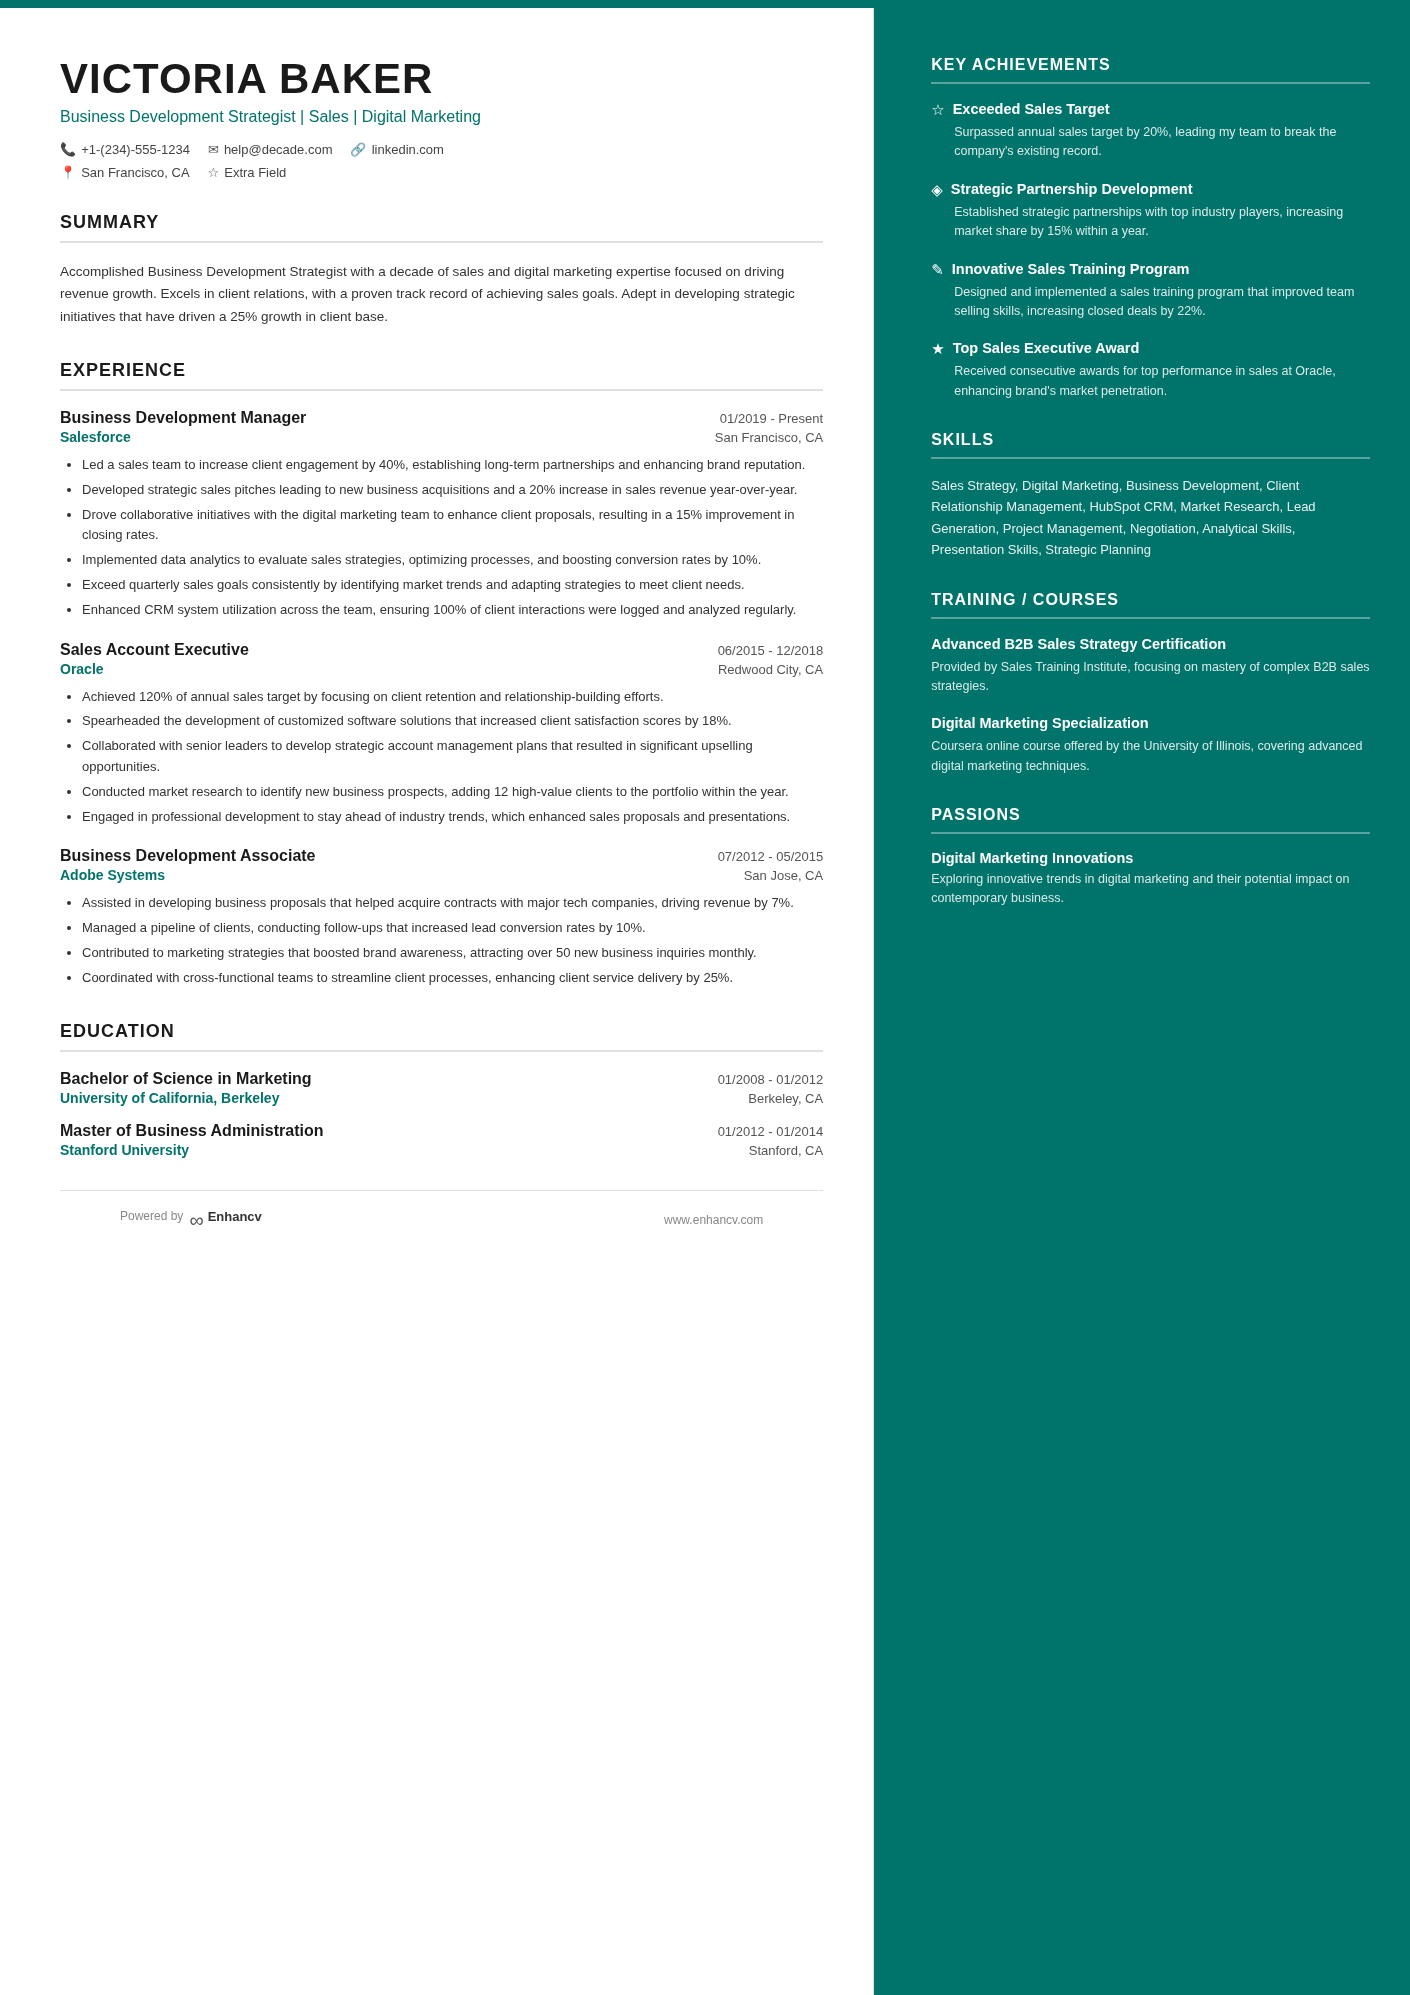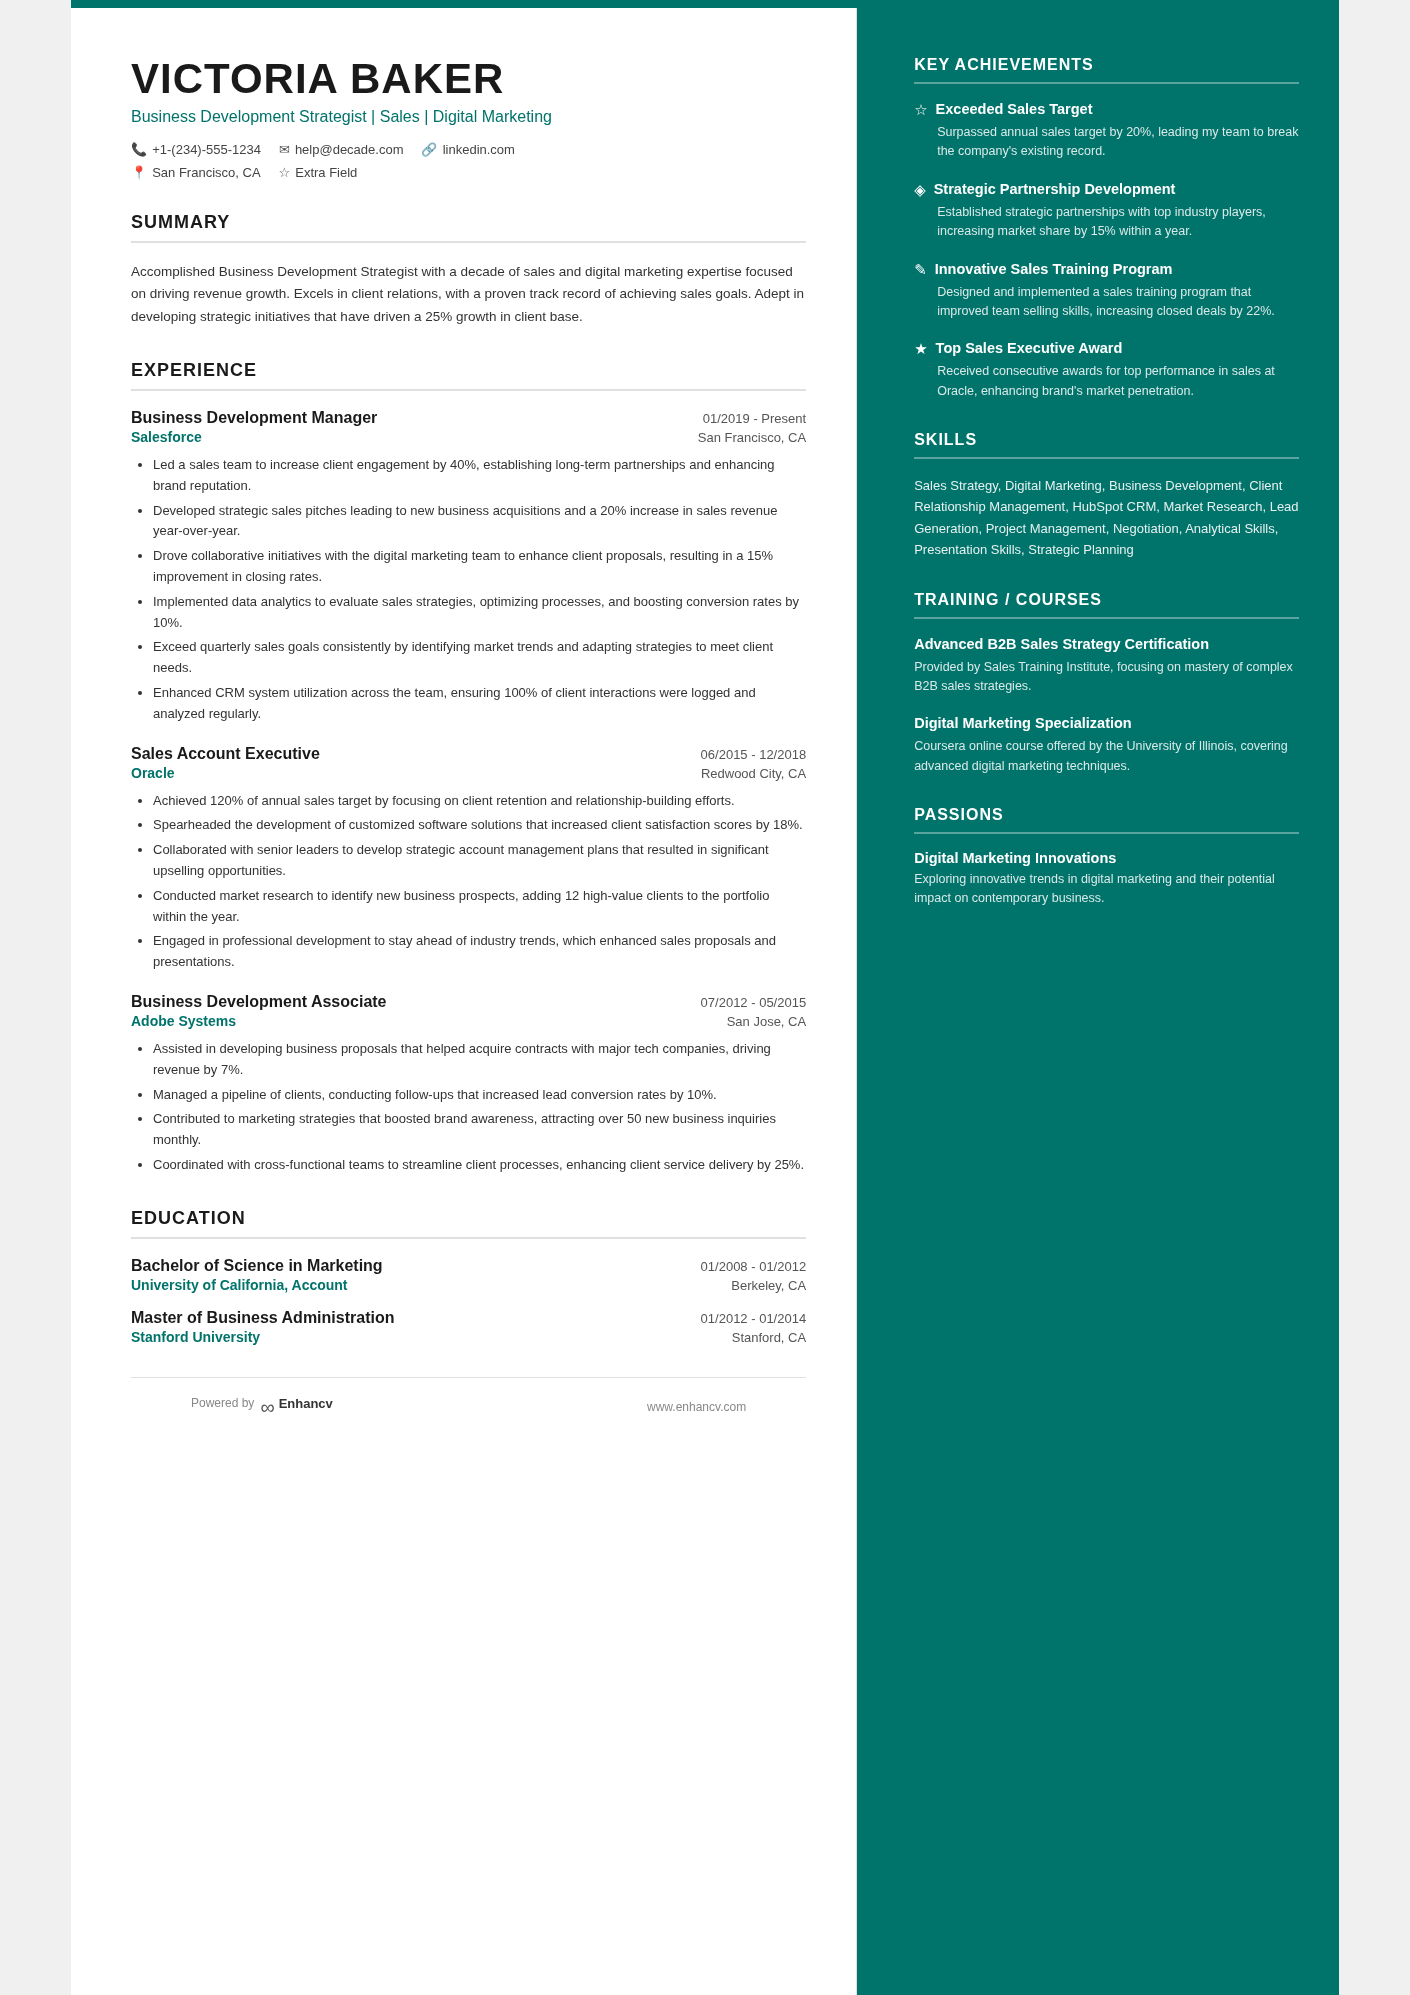--- a/index.html
+++ b/index.html
@@ -5,21 +5,21 @@
     * { margin: 0; padding: 0; box-sizing: border-box; }
     body {
       font-family: 'Arial', sans-serif;
       background: #f0f0f0;
       display: flex;
       justify-content: center;
       align-items: flex-start;
       min-height: 100vh;
     }
     .page {
-      width: 1268px;
+      width: 1410px;
       min-height: 1995px;
       background: #f0abfc;
       display: flex;
       flex-direction: column;
       position: relative;
     }
     
     .top-bar {
       width: 100%;
       height: 8px;
@@ -391,21 +391,21 @@
       <div class="section">
         <div class="section-title">EDUCATION</div>
         <div class="section-divider"></div>
 
         <div>
           <div class="edu-header">
             <span class="edu-degree">Bachelor of Science in Marketing</span>
             <span class="edu-dates">01/2008 - 01/2012</span>
           </div>
           <div class="edu-sub">
-            <span class="edu-school">University of California, Account</span>
+            <span class="edu-school">University of California, Berkeley</span>
             <span class="edu-location">Berkeley, CA</span>
           </div>
         </div>
 
         <div>
           <div class="edu-header">
             <span class="edu-degree">Master of Business Administration</span>
             <span class="edu-dates">01/2012 - 01/2014</span>
           </div>
           <div class="edu-sub">

